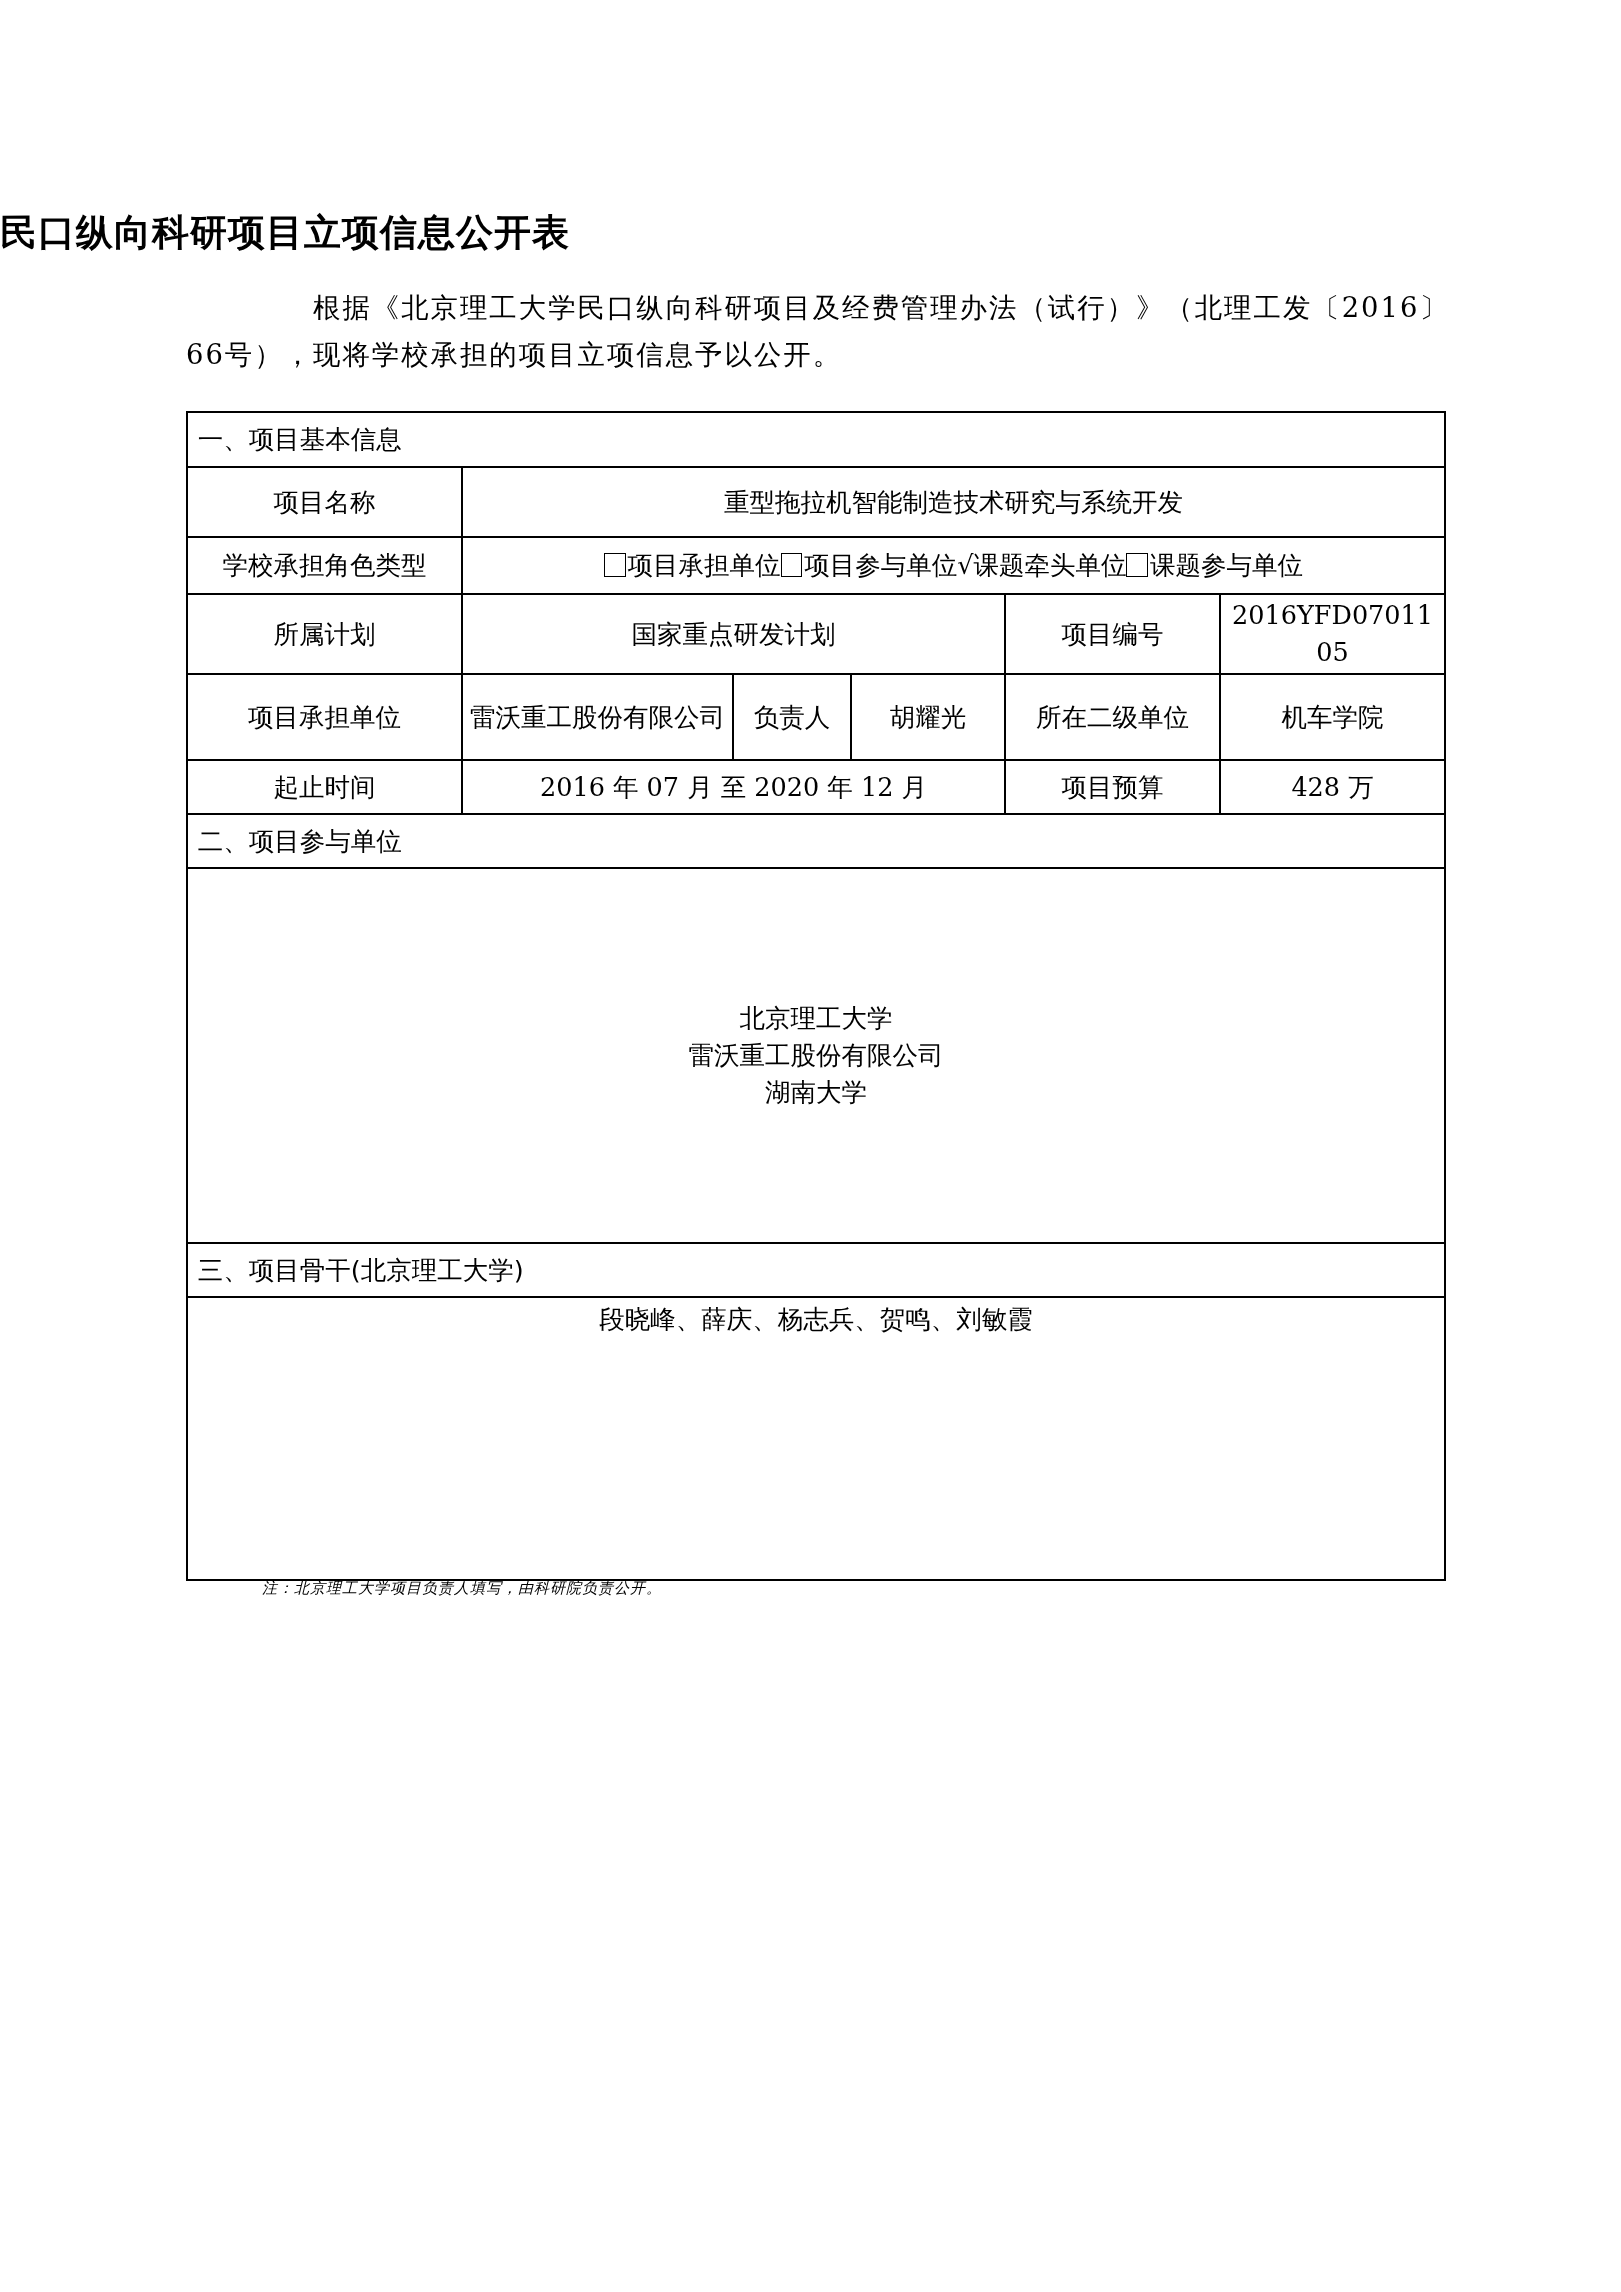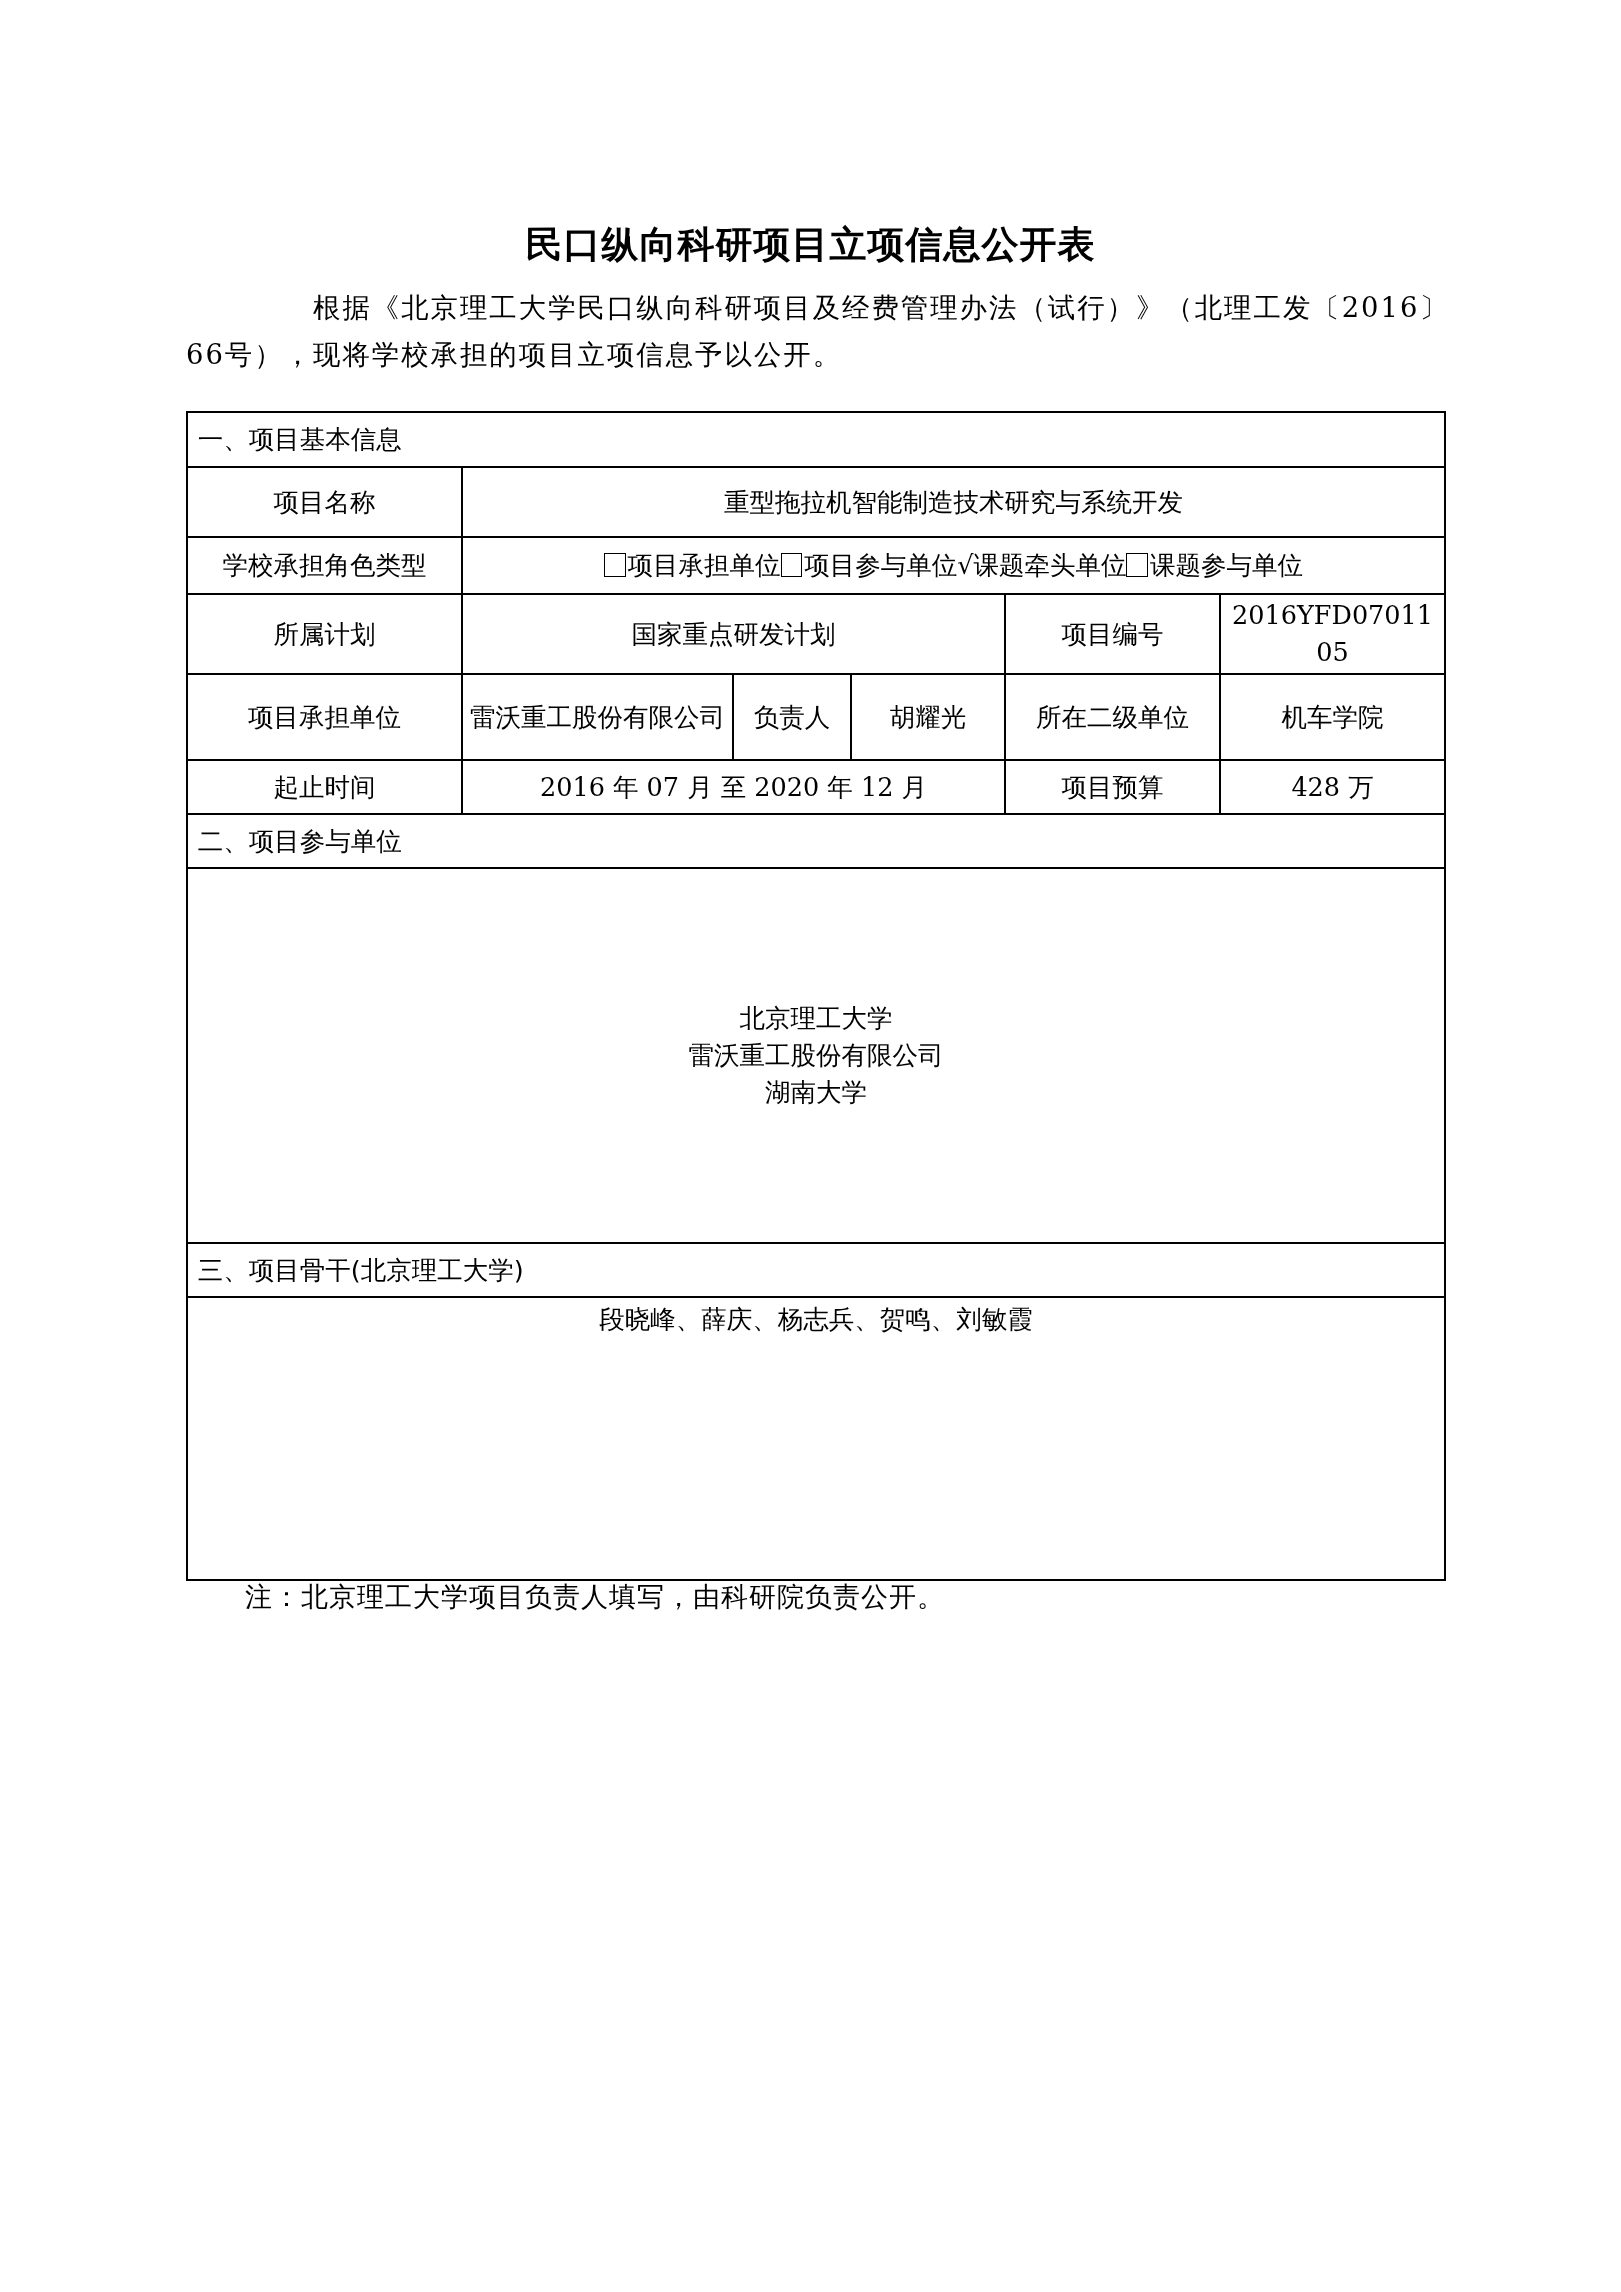--- a/index.html
+++ b/index.html
@@ -1,18 +1,18 @@
 <!DOCTYPE html>
 <html><head>
 <meta charset="utf-8">
 <style>
   html, body { margin:0; padding:0; background:#ffffff; }
   body { width:1621px; height:2293px; position:relative; overflow:hidden; color:#000; }
   .title {
-    position:absolute; left:0; width:1621px; top:220px; text-align:center;
+    position:absolute; left:0; width:1621px; top:208px; text-align:left;
     font-family:Liberation Serif, serif; font-size:37px; font-weight:bold; letter-spacing:1px;
   }
   .intro {
     position:absolute; left:186px; width:1264px; top:284px;
     font-family:"DejaVu Serif", serif; font-size:27.4px; line-height:47px; letter-spacing:2px;
     text-indent:127px; margin:0;
   }
   table.form {
     position:absolute; left:186px; top:411px; width:1258px;
     border-collapse:collapse; table-layout:fixed;
@@ -20,22 +20,22 @@
   }
   table.form td {
     border:2.9px solid #000; text-align:center; vertical-align:middle; padding:0 3.9px;
     line-height:37px;
   }
   table.form td.section { text-align:left; padding-left:9.8px; }
   .serif { font-family:"DejaVu Serif", serif; }
   .checkbox-glyph { display:inline-block; width:19.6px; height:21.6px; border:1.5px solid #000; vertical-align:-2.9px; margin-right:2px; }
   .units-block { line-height:43px; }
   .note {
-    position:absolute; left:245px; top:1579px;
-    font-family:"DejaVu Serif", serif; font-size:27px; letter-spacing:1px;
+    position:absolute; left:262px; top:1579px;
+    font-family:"DejaVu Serif", serif; font-size:15px; letter-spacing:1px;font-style:italic;
   }
 </style>
 </head>
 <body>
 
 <div class="title">民口纵向科研项目立项信息公开表</div>
 <p class="intro">根据《北京理工大学民口纵向科研项目及经费管理办法（试行）》（北理工发〔2016〕66号），现将学校承担的项目立项信息予以公开。</p>
 
 <table class="form">
   <colgroup>

